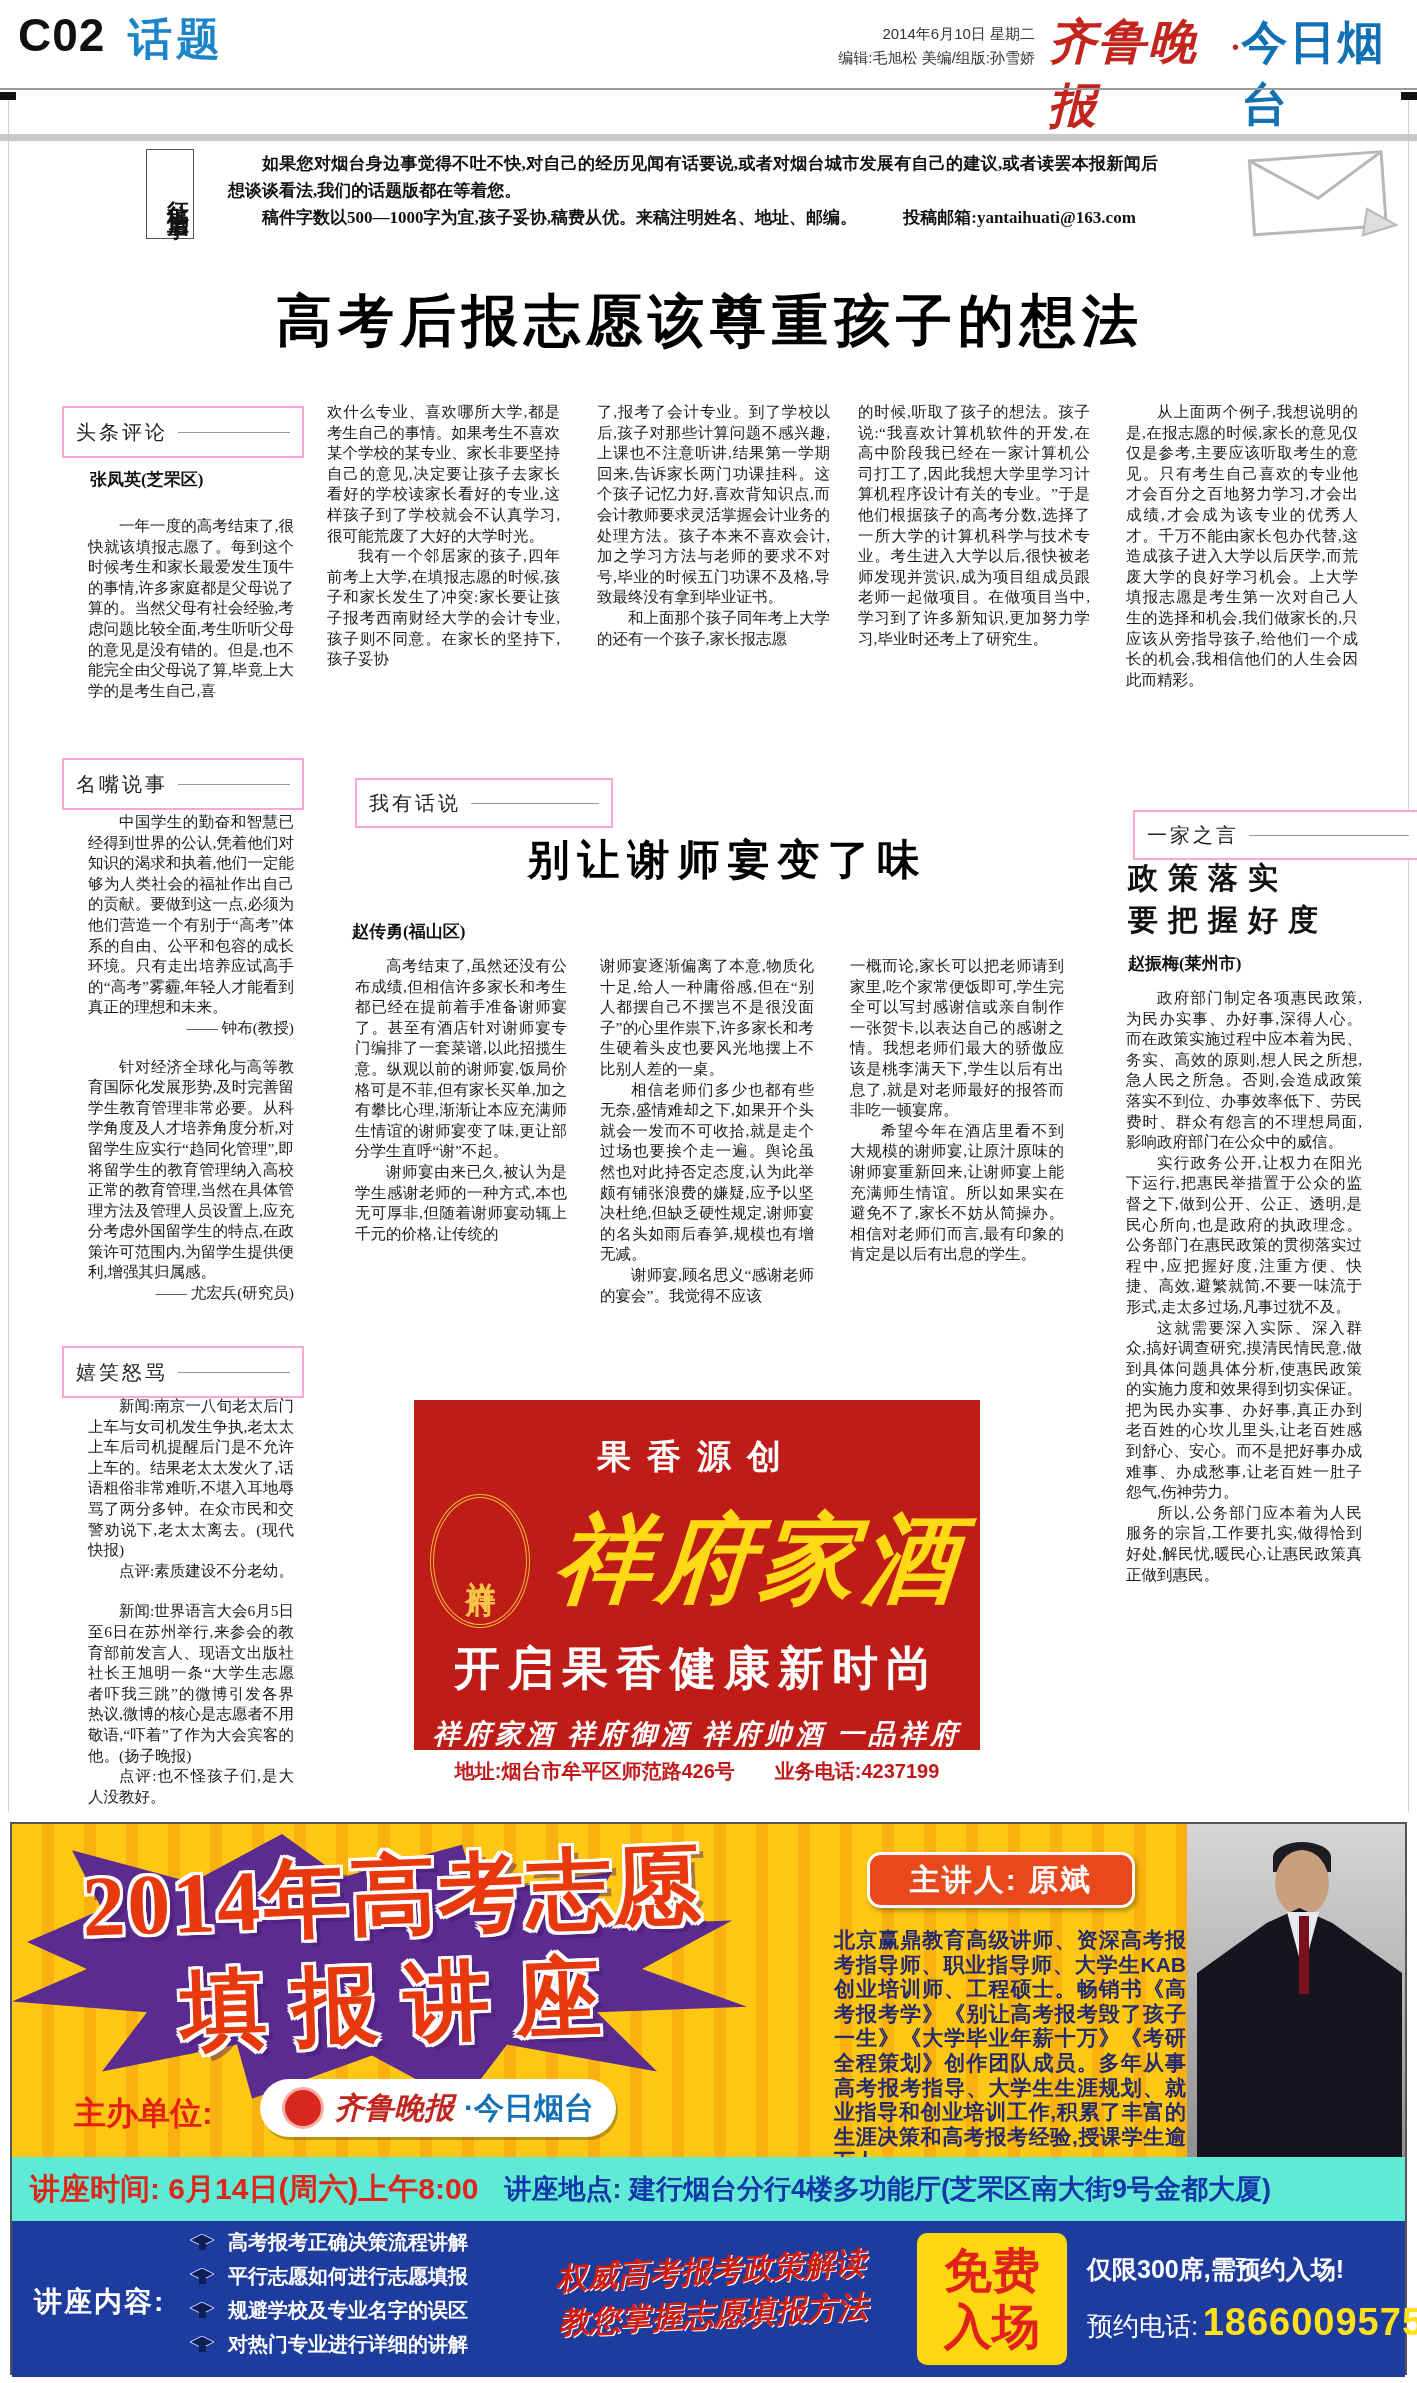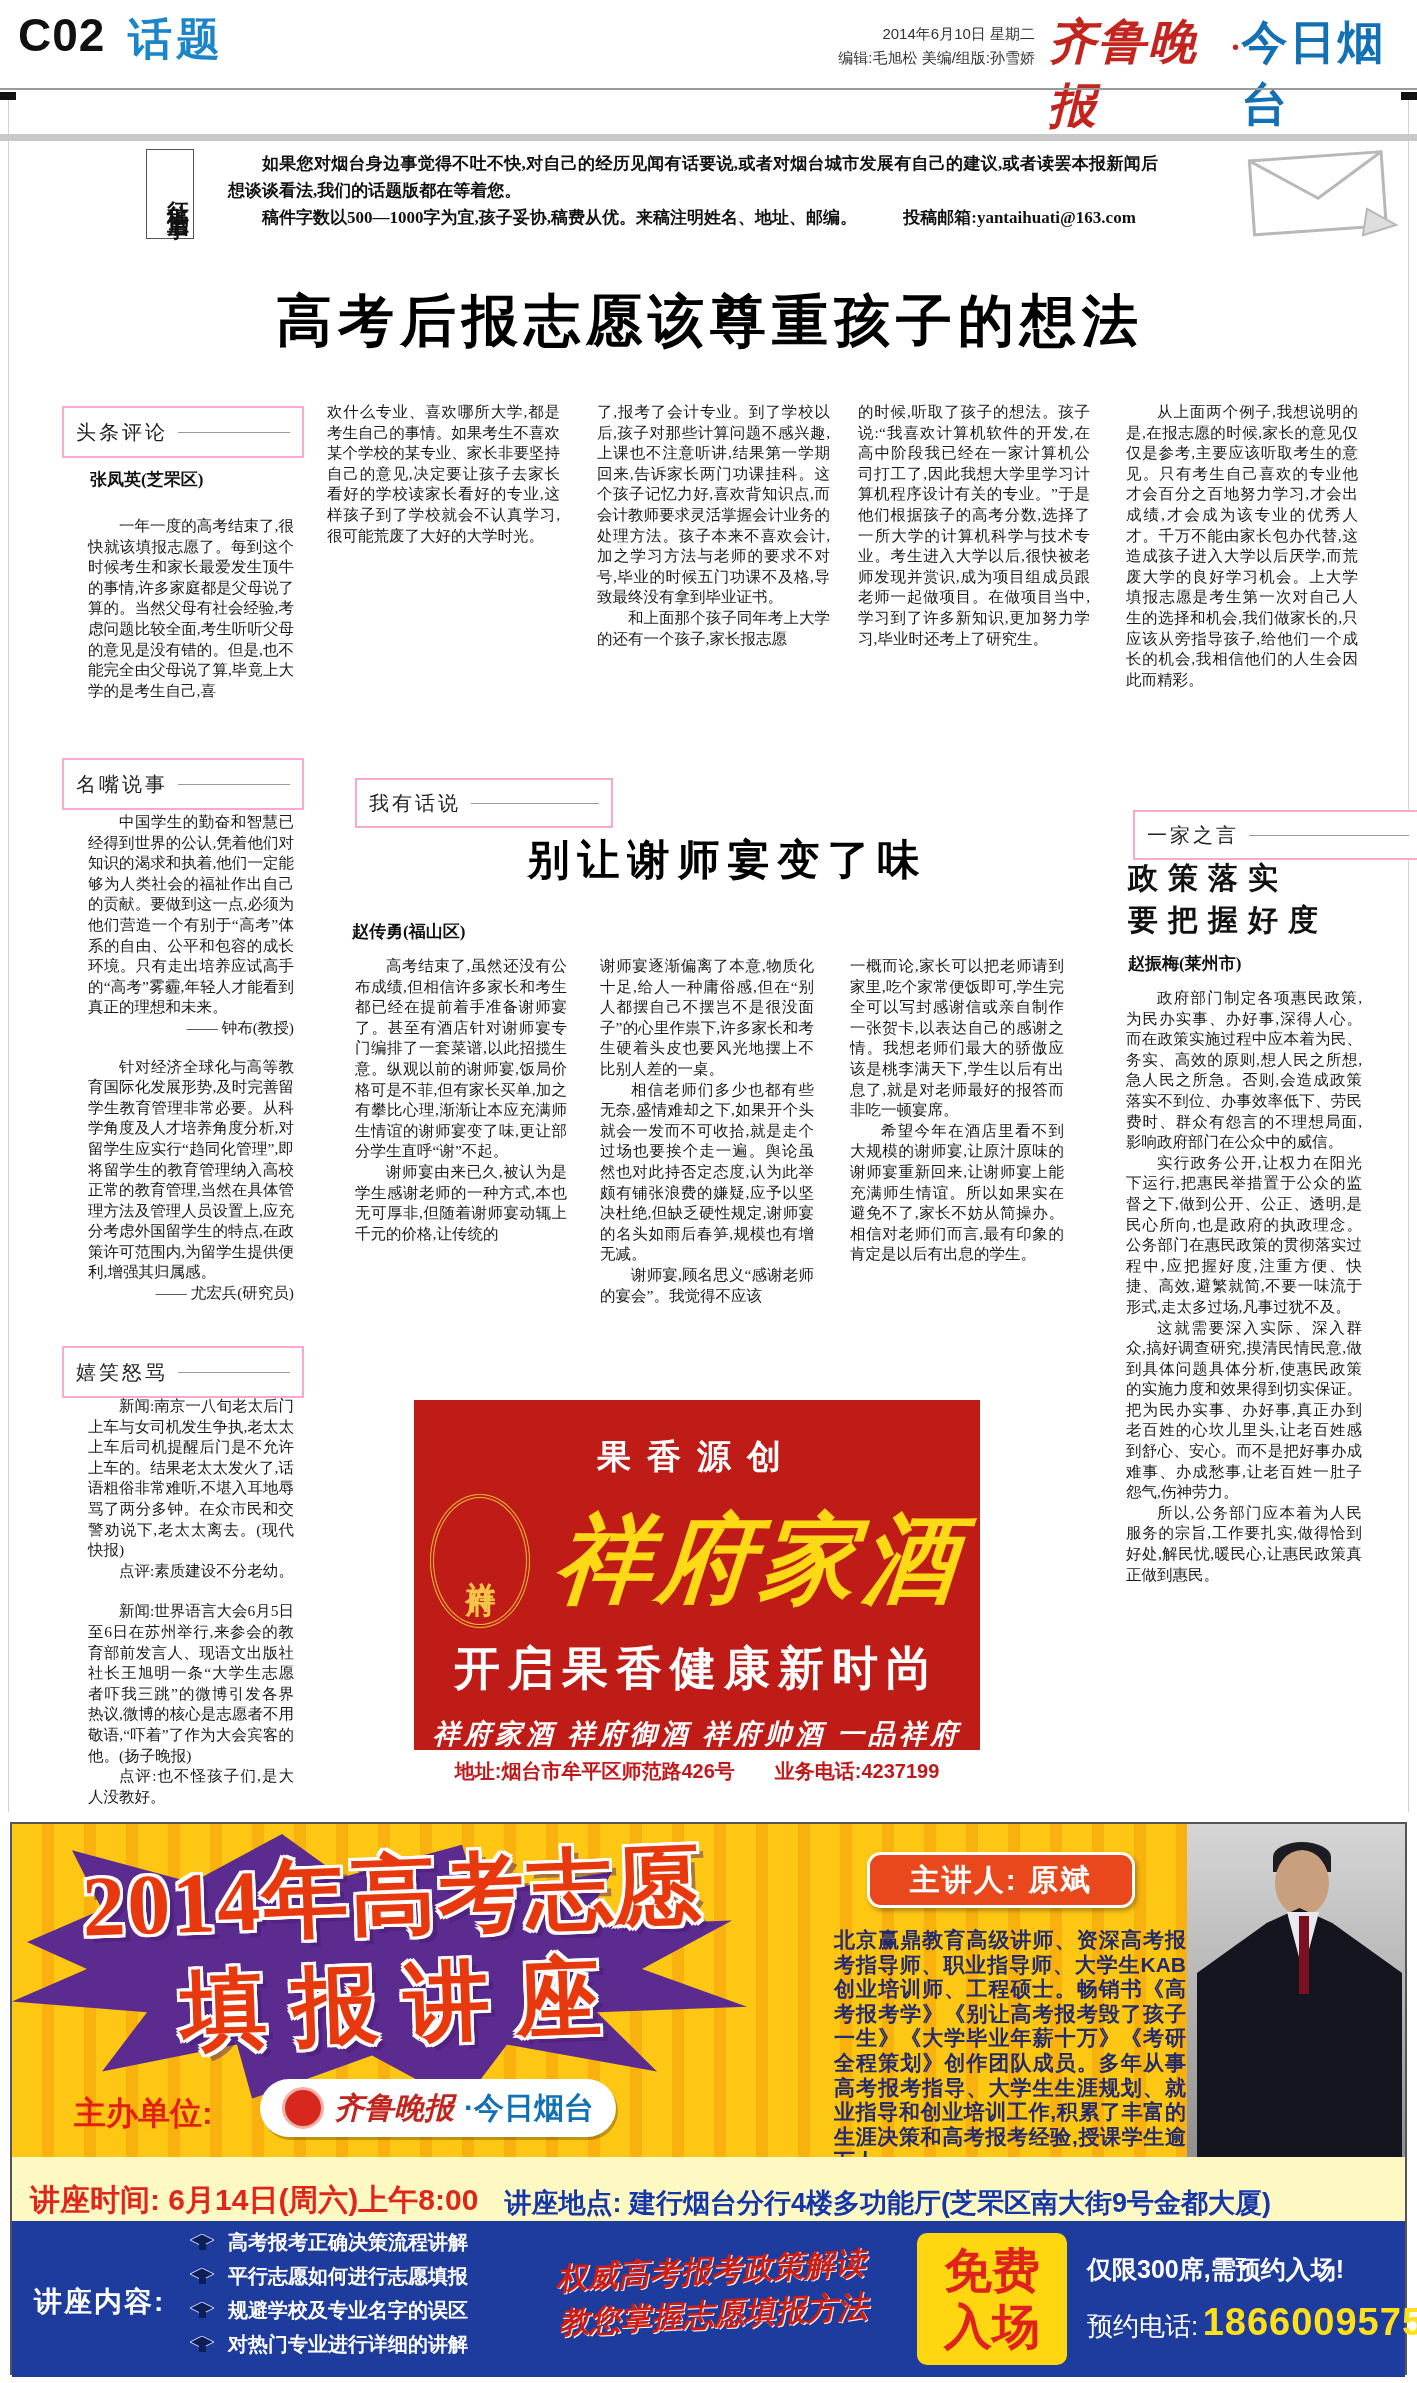--- a/index.html
+++ b/index.html
@@ -88,21 +88,21 @@
   .speaker-bio{position:absolute;color:#232b6e;font-size:21px;line-height:24.6px;font-weight:800;
       text-align:justify;}
   .photo{position:absolute;background:linear-gradient(180deg,#d6d6d6 0%,#b9b9b9 45%,#8f8f8f 100%);overflow:hidden;}
   .photo .head{position:absolute;left:88px;top:26px;width:54px;height:66px;border-radius:50%;background:#c9a07e;}
   .photo .hair{position:absolute;left:86px;top:18px;width:58px;height:30px;border-radius:50% 50% 0 0;background:#1c1c22;}
   .photo .suit{position:absolute;left:10px;top:84px;width:205px;height:250px;background:#15151f;
       clip-path:polygon(50% 0,66% 6%,100% 26%,100% 100%,0 100%,0 26%,34% 6%);}
   .photo .shirt{position:absolute;left:100px;top:88px;width:32px;height:60px;background:#e9e9ef;
       clip-path:polygon(0 0,100% 0,50% 100%);}
   .photo .tie{position:absolute;left:112px;top:92px;width:10px;height:78px;background:#7a1020;}
-  .lect-white{position:absolute;left:0;right:0;height:64px;background:#fef9c3;display:flex;align-items:flex-end;
+  .lect-white{position:absolute;left:0;right:0;height:64px;background:#5eead4;display:flex;align-items:center;
       padding:0 18px;box-sizing:border-box;gap:26px;white-space:nowrap;}
   .time-red{color:#e0251a;font-size:30px;font-weight:900;}
   .place-blue{color:#1536a8;font-size:27px;font-weight:900;}
   .lect-blue{position:absolute;left:0;right:0;bottom:0;background:#1e3c9e;}
   .content-label{position:absolute;color:#fff;font-size:28px;font-weight:900;letter-spacing:2px;}
   .content-items{position:absolute;display:flex;flex-direction:column;gap:7px;}
   .content-items .row{display:flex;align-items:center;gap:14px;color:#fff;font-size:20px;font-weight:700;white-space:nowrap;}
   .script-txt{position:absolute;color:#cf1d12;font-size:31px;font-weight:900;font-style:italic;
       text-align:center;line-height:44px;transform:rotate(-3deg);
       font-family:"Liberation Serif",serif;text-shadow:1px 1px 0 #fff;}
@@ -158,20 +158,21 @@
     <span class="t">头条评论</span>
     <span class="ln"></span>
   </div>
   <div class="abs byline" style="left:90px;top:468px;">张凤英(芝罘区)</div>
   <div class="abs body-txt" style="left:88px;top:516px;width:206px;">
     <p class="ind">一年一度的高考结束了,很快就该填报志愿了。每到这个时候考生和家长最爱发生顶牛的事情,许多家庭都是父母说了算的。当然父母有社会经验,考虑问题比较全面,考生听听父母的意见是没有错的。但是,也不能完全由父母说了算,毕竟上大学的是考生自己,喜</p>
   </div>
 
   <div class="abs body-txt" style="left:327px;top:402px;width:233px;height:310px;">
     <p>欢什么专业、喜欢哪所大学,都是考生自己的事情。如果考生不喜欢某个学校的某专业、家长非要坚持自己的意见,决定要让孩子去家长看好的学校读家长看好的专业,这样孩子到了学校就会不认真学习,很可能荒废了大好的大学时光。</p>
+    <p class="ind">我有一个邻居家的孩子,四年前考上大学,在填报志愿的时候,孩子和家长发生了冲突:家长要让孩子报考西南财经大学的会计专业,孩子则不同意。在家长的坚持下,孩子妥协</p>
   </div>
   <div class="abs body-txt" style="left:597px;top:402px;width:233px;height:310px;">
     <p>了,报考了会计专业。到了学校以后,孩子对那些计算问题不感兴趣,上课也不注意听讲,结果第一学期回来,告诉家长两门功课挂科。这个孩子记忆力好,喜欢背知识点,而会计教师要求灵活掌握会计业务的处理方法。孩子本来不喜欢会计,加之学习方法与老师的要求不对号,毕业的时候五门功课不及格,导致最终没有拿到毕业证书。</p>
     <p class="ind">和上面那个孩子同年考上大学的还有一个孩子,家长报志愿</p>
   </div>
   <div class="abs body-txt" style="left:858px;top:402px;width:232px;height:310px;">
     <p>的时候,听取了孩子的想法。孩子说:“我喜欢计算机软件的开发,在高中阶段我已经在一家计算机公司打工了,因此我想大学里学习计算机程序设计有关的专业。”于是他们根据孩子的高考分数,选择了一所大学的计算机科学与技术专业。考生进入大学以后,很快被老师发现并赏识,成为项目组成员跟老师一起做项目。在做项目当中,学习到了许多新知识,更加努力学习,毕业时还考上了研究生。</p>
   </div>
   <div class="abs body-txt" style="left:1126px;top:402px;width:232px;height:310px;">
     <p class="ind">从上面两个例子,我想说明的是,在报志愿的时候,家长的意见仅仅是参考,主要应该听取考生的意见。只有考生自己喜欢的专业他才会百分之百地努力学习,才会出成绩,才会成为该专业的优秀人才。千万不能由家长包办代替,这造成孩子进入大学以后厌学,而荒废大学的良好学习机会。上大学填报志愿是考生第一次对自己人生的选择和机会,我们做家长的,只应该从旁指导孩子,给他们一个成长的机会,我相信他们的人生会因此而精彩。</p>

